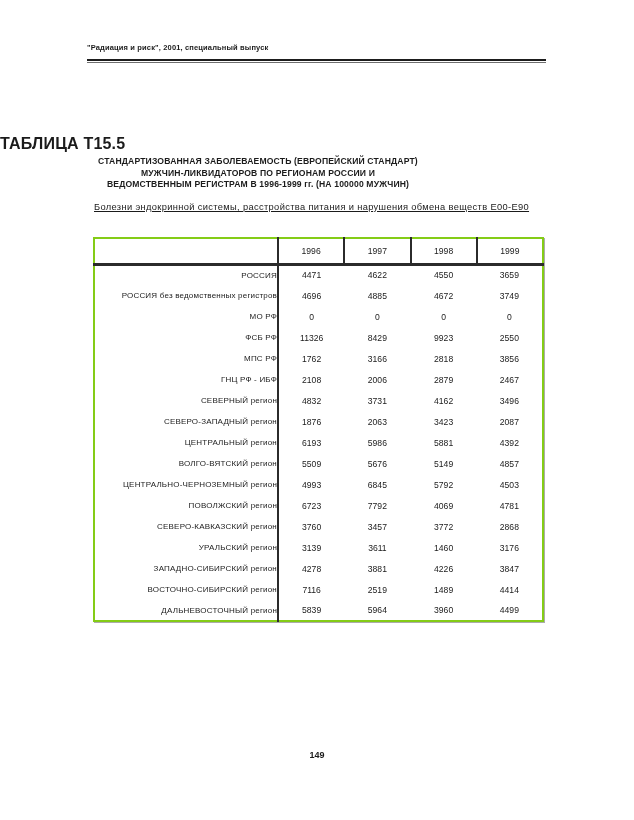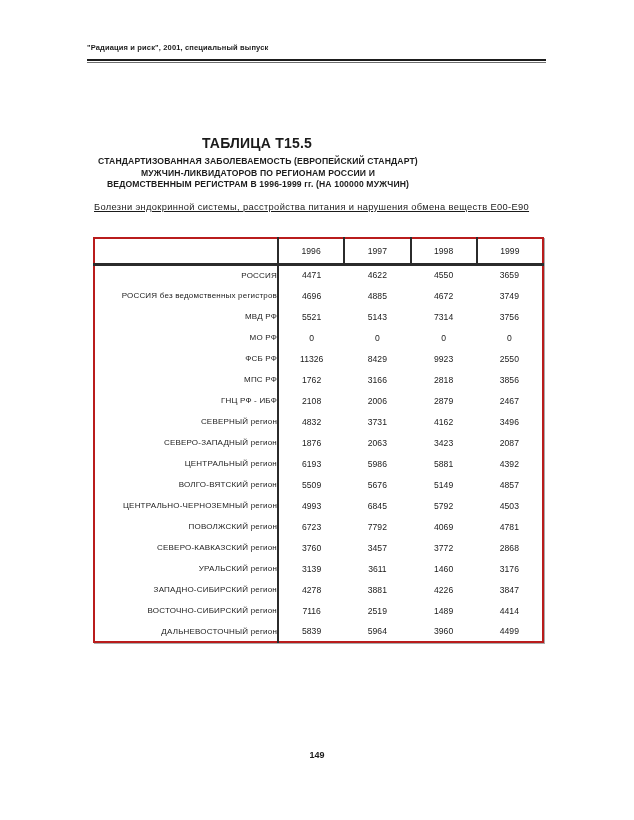--- a/index.html
+++ b/index.html
@@ -29,22 +29,21 @@
     height: 1px;
     background: #ffffff;
     border-top: 2px solid #1d1d1d;
     border-bottom: 1px solid #6f6f6f;
   }
   .doc-title {
     position: absolute;
     left: 0;
     top: 135px;
     width: 514px;
-    text-align: center;
-    font-size: 14px;
+    font-size: 16px;
     font-weight: bold;
     letter-spacing: 0.2px;
   }
   .doc-subtitle {
     position: absolute;
     left: 0;
     top: 156px;
     width: 516px;
     text-align: center;
     font-size: 8.6px;
@@ -61,21 +60,21 @@
     text-decoration: underline;
     white-space: nowrap;
   }
   table.doc-table {
     position: absolute;
     left: 93px;
     top: 237px;
     width: 449px;
     border-collapse: collapse;
     table-layout: fixed;
-    border: 2px solid #b91c1c;
+    border: 2px solid #84cc16;
     box-shadow: 1px 1px 0 #ababab;
   }
   .doc-table col.label-col { width: 184px; }
   .doc-table col.year-col { width: 66.25px; }
   .doc-table thead tr { height: 26px; }
   .doc-table tbody tr { height: 21px; }
   .doc-table th {
     font-size: 8.6px;
     font-weight: normal;
     text-align: center;
@@ -154,27 +153,20 @@
           <td>3659</td>
         </tr>
         <tr>
           <td class="row-label">РОССИЯ без ведомственных регистров</td>
           <td>4696</td>
           <td>4885</td>
           <td>4672</td>
           <td>3749</td>
         </tr>
         <tr>
-          <td class="row-label">МВД РФ</td>
-          <td>5521</td>
-          <td>5143</td>
-          <td>7314</td>
-          <td>3756</td>
-        </tr>
-        <tr>
           <td class="row-label">МО РФ</td>
           <td>0</td>
           <td>0</td>
           <td>0</td>
           <td>0</td>
         </tr>
         <tr>
           <td class="row-label">ФСБ РФ</td>
           <td>11326</td>
           <td>8429</td>

